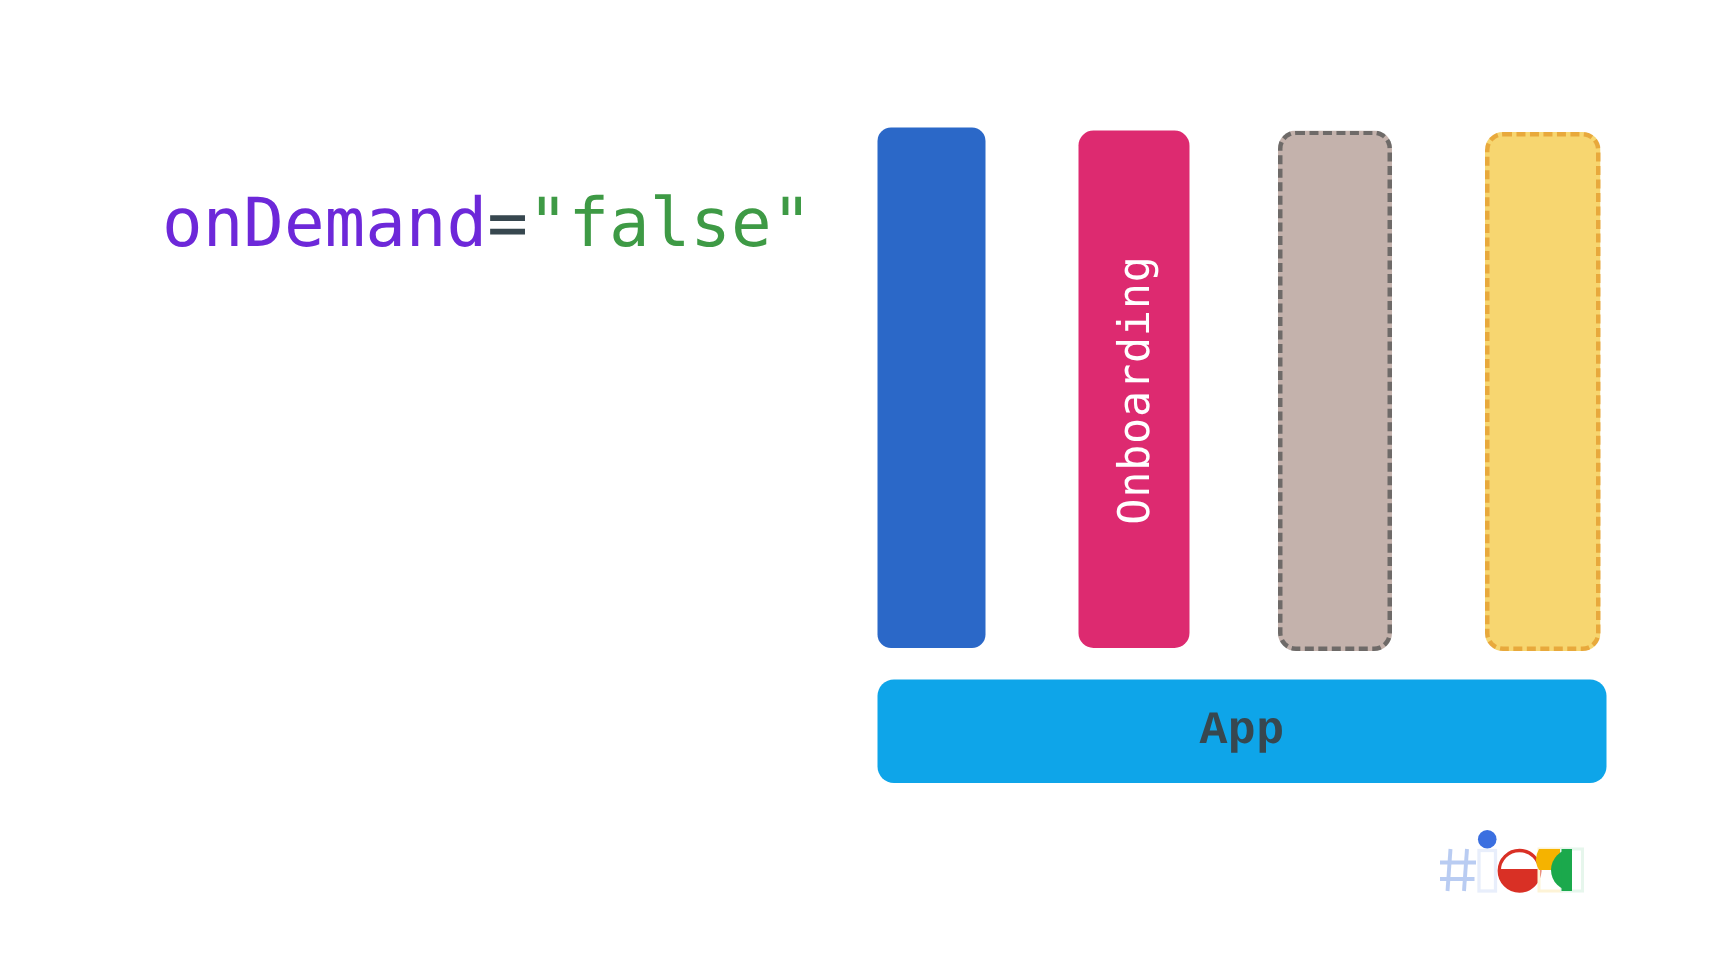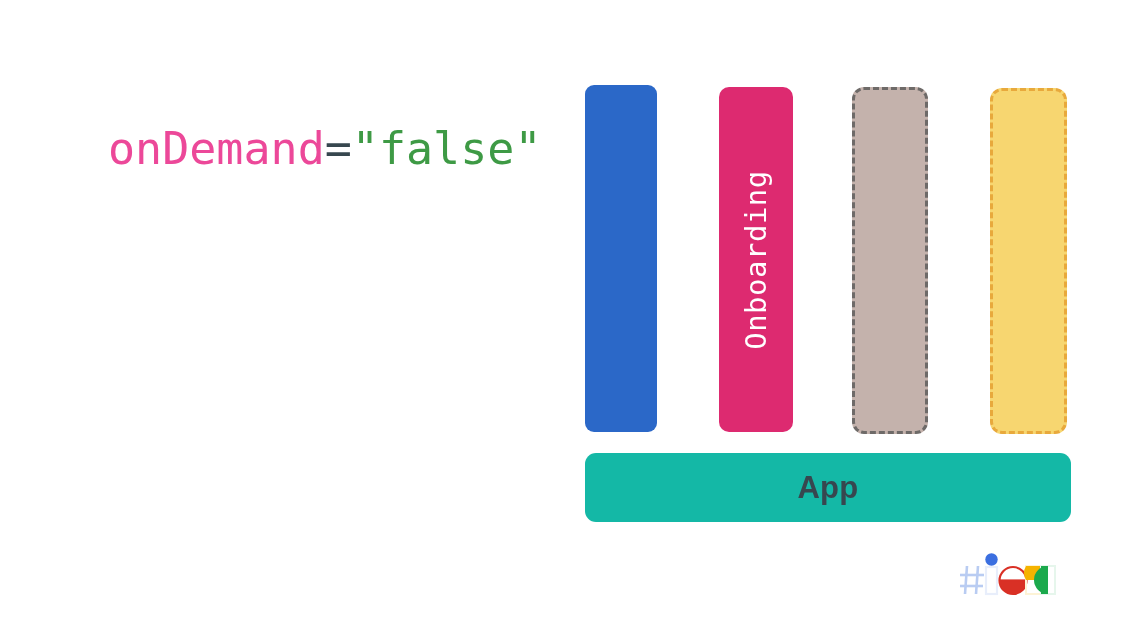--- a/index.html
+++ b/index.html
@@ -28,21 +28,21 @@
   .code-line {
     position: absolute;
     left: 108px;
     top: 118px;
     font-family: "DejaVu Sans Mono", "Liberation Mono", monospace;
     font-size: 45px;
     line-height: 62px;
     letter-spacing: 0px;
     white-space: pre;
   }
-  .code-attr   { color: #ec4899; }
+  .code-attr   { color: #6d28d9; }
   .code-eq     { color: #37474F; }
   .code-string { color: #3E9A45; }
 
   
   .modules {
     position: absolute;
     left: 0;
     top: 0;
     width: 1146px;
     height: 638px;
@@ -108,25 +108,26 @@
     border-radius: 12px;
   }
 
   
   .bar-app {
     position: absolute;
     left: 585px;
     top: 453px;
     width: 486px;
     height: 69px;
-    background: #14b8a6;
+    background: #0ea5e9;
     border-radius: 11px;
     display: flex;
     align-items: center;
     justify-content: center;
+    font-family: Liberation Mono, monospace;
   }
   .bar-app .app-label {
     color: #37474F;
     font-size: 31px;
     font-weight: bold;
     letter-spacing: 0.3px;
   }
 
   
   .io-logo {

